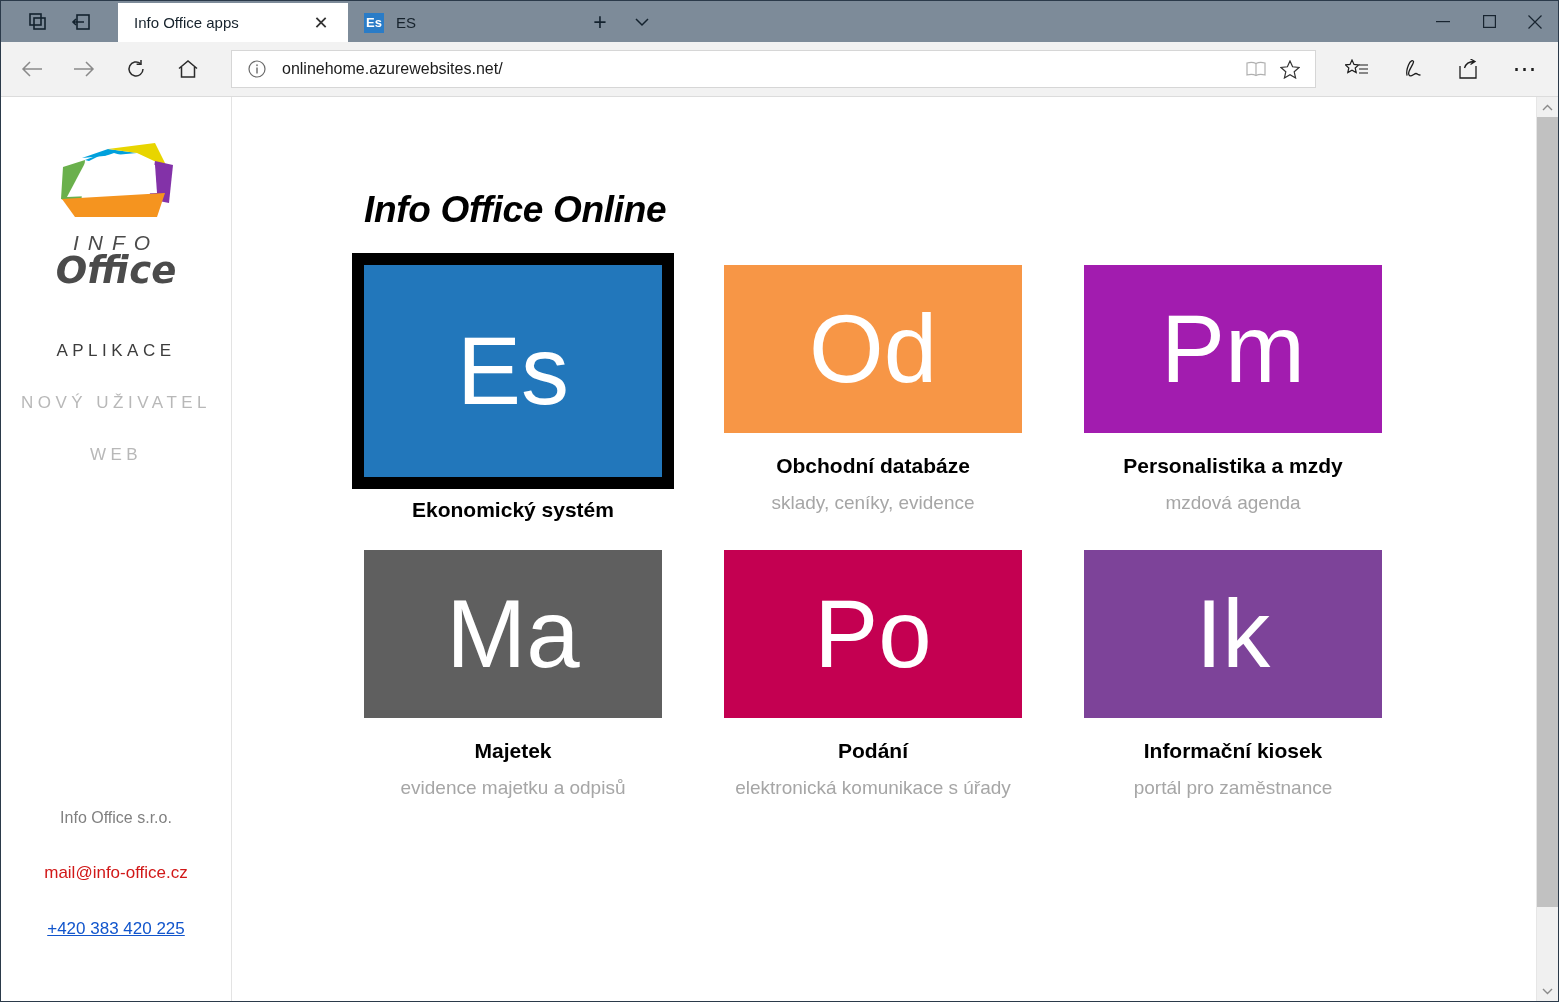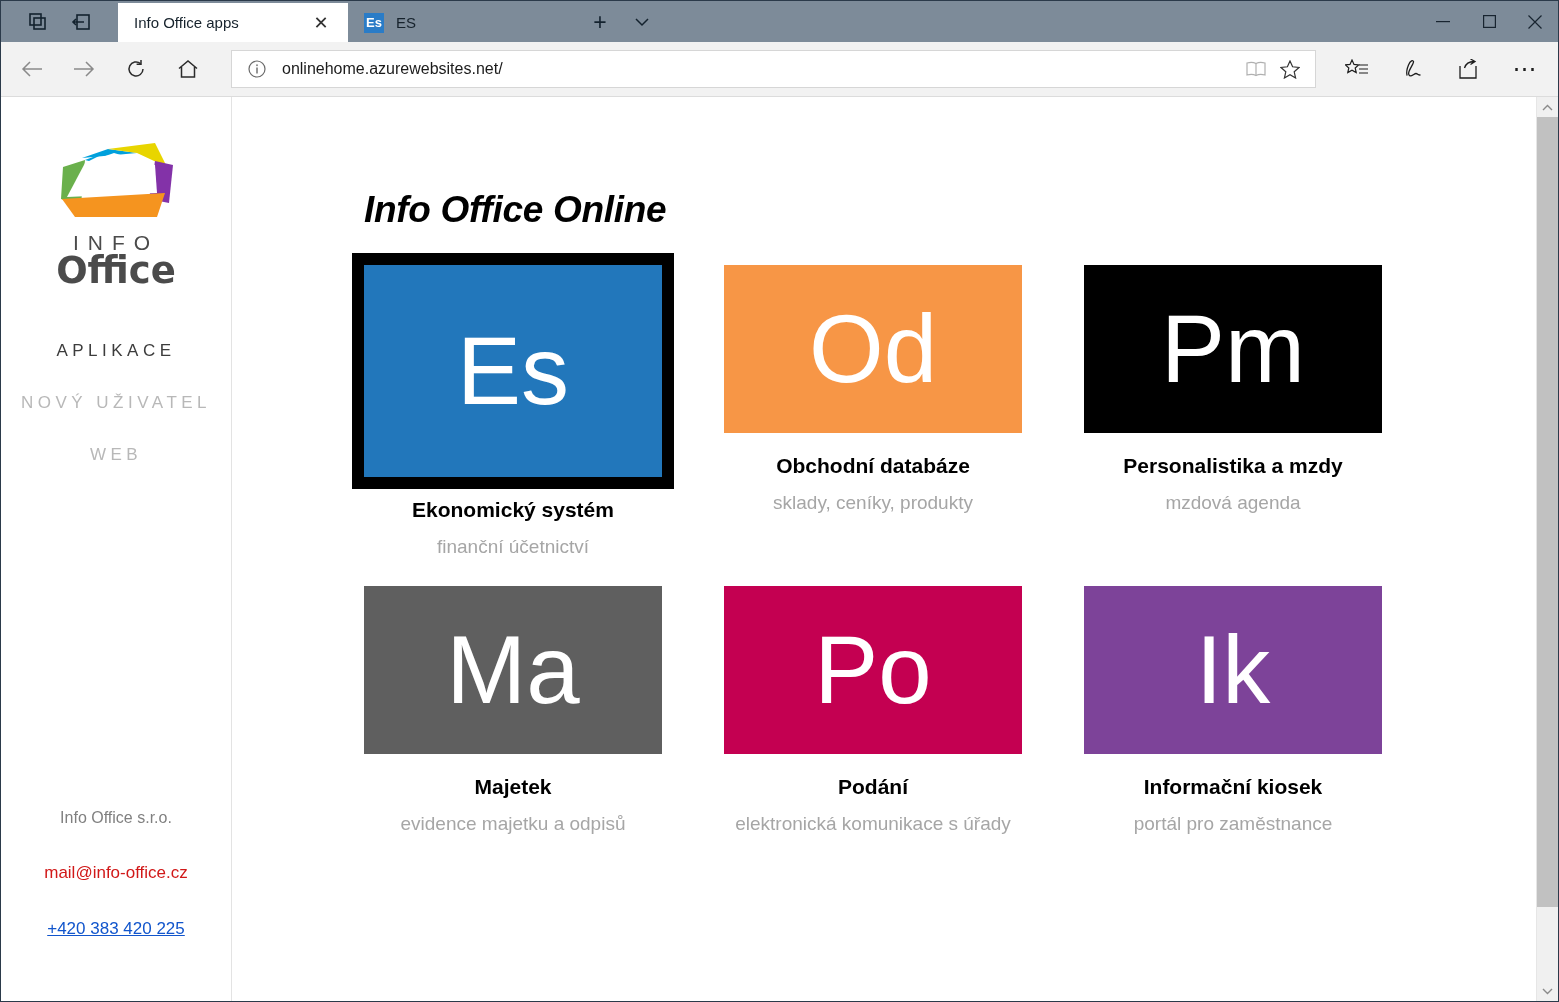--- a/index.html
+++ b/index.html
@@ -63,21 +63,21 @@
              justify-content: center; color: #1d1d1d; }
 
   
   .viewport { flex: 1; display: flex; background: #ffffff; position: relative;
               border-top: 1px solid #dcdcdc; overflow: hidden; }
 
   .sidebar { width: 231px; flex: 0 0 231px; background: #ffffff;
              border-right: 1px solid #e3e3e3; display: flex; flex-direction: column;
              align-items: center; padding-top: 30px; }
 
-  .logo { width: 142px; height: 148px; position: relative; margin-bottom: 50px; }
+  .logo { width: 142px; height: 148px; position: relative; margin-bottom: 50px; font-style: italic; }
   .logo-mark { width: 142px; height: 102px; position: relative; }
   .logo-text-info { text-align: center; font-size: 21px; letter-spacing: 9px;
                     color: #4b4b4b; font-weight: 500; margin-top: 2px; }
   .logo-text-office { text-align: center; font-size: 37px; font-weight: 800;
                       color: #4b4b4b; line-height: 0.95; margin-top: -2px;
                       font-family: "DejaVu Sans", sans-serif; }
 
   .navlist { display: flex; flex-direction: column; align-items: center; gap: 0; width: 100%; }
   .navitem { font-size: 17px; letter-spacing: 4.5px; color: #b8b8b8;
              padding: 16px 0; text-align: center; width: 100%; white-space: nowrap; }
@@ -270,31 +270,30 @@
     </aside>
 
     <main class="content">
       <h1 class="page-title">Info Office Online</h1>
 
       <div class="tiles">
 
         <div class="tile selected">
           <div class="tile-box" style="background:#2277bb">Es</div>
           <div class="tile-name">Ekonomický systém</div>
-          <div class="tile-desc">finanční účetnictví</div>
         </div>
 
         <div class="tile">
           <div class="tile-box" style="background:#f79646">Od</div>
           <div class="tile-name">Obchodní databáze</div>
-          <div class="tile-desc">sklady, ceníky, produkty</div>
-        </div>
-
-        <div class="tile">
-          <div class="tile-box" style="background:#000000">Pm</div>
+          <div class="tile-desc">sklady, ceníky, evidence</div>
+        </div>
+
+        <div class="tile">
+          <div class="tile-box" style="background:#a21caf">Pm</div>
           <div class="tile-name">Personalistika a mzdy</div>
           <div class="tile-desc">mzdová agenda</div>
         </div>
 
         <div class="tile">
           <div class="tile-box" style="background:#5f5f5f">Ma</div>
           <div class="tile-name">Majetek</div>
           <div class="tile-desc">evidence majetku a odpisů</div>
         </div>
 

